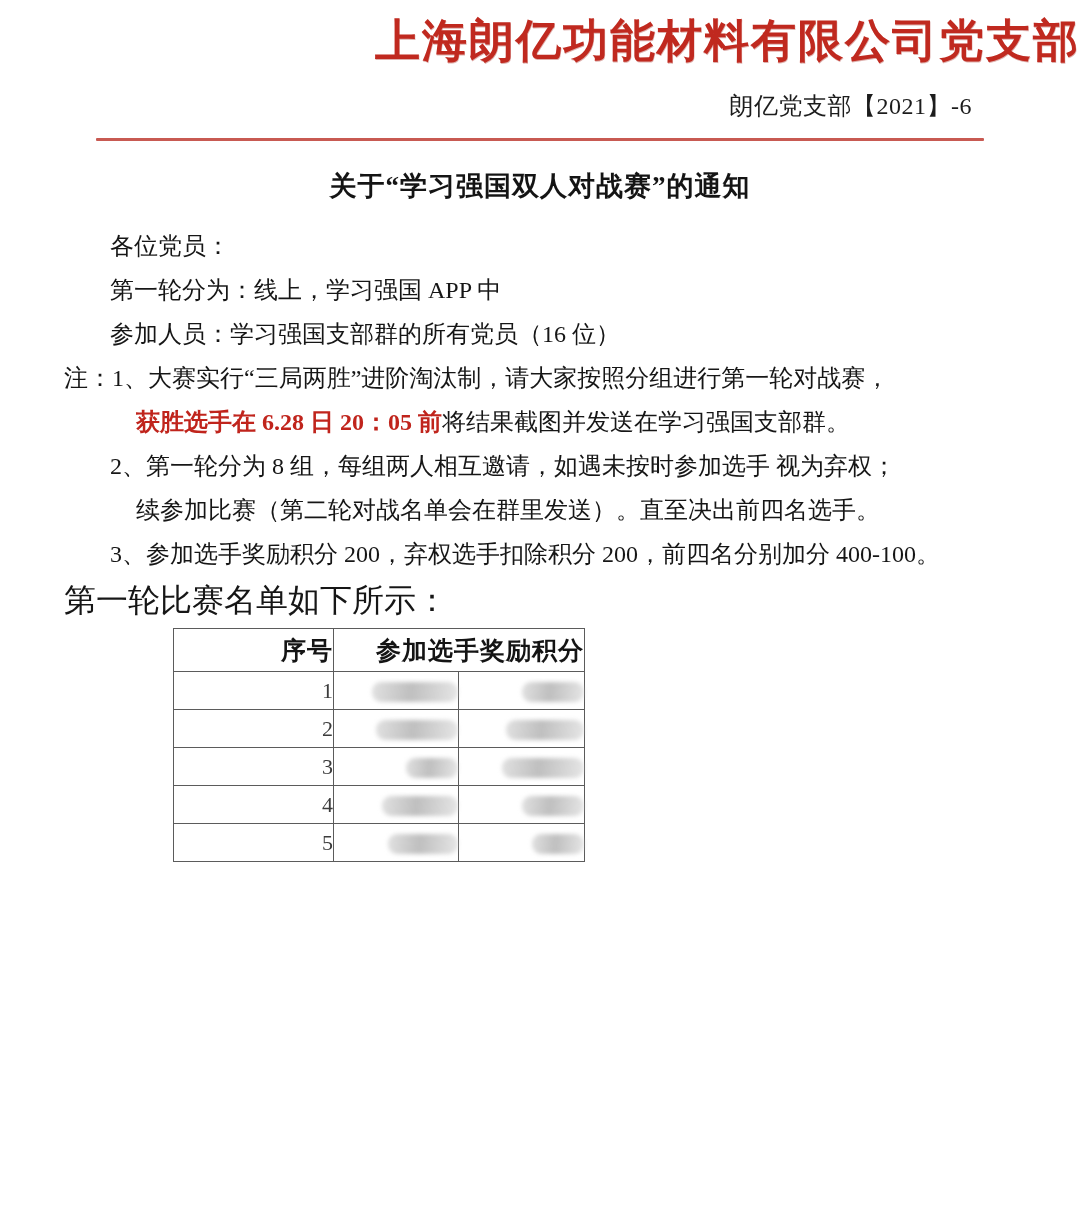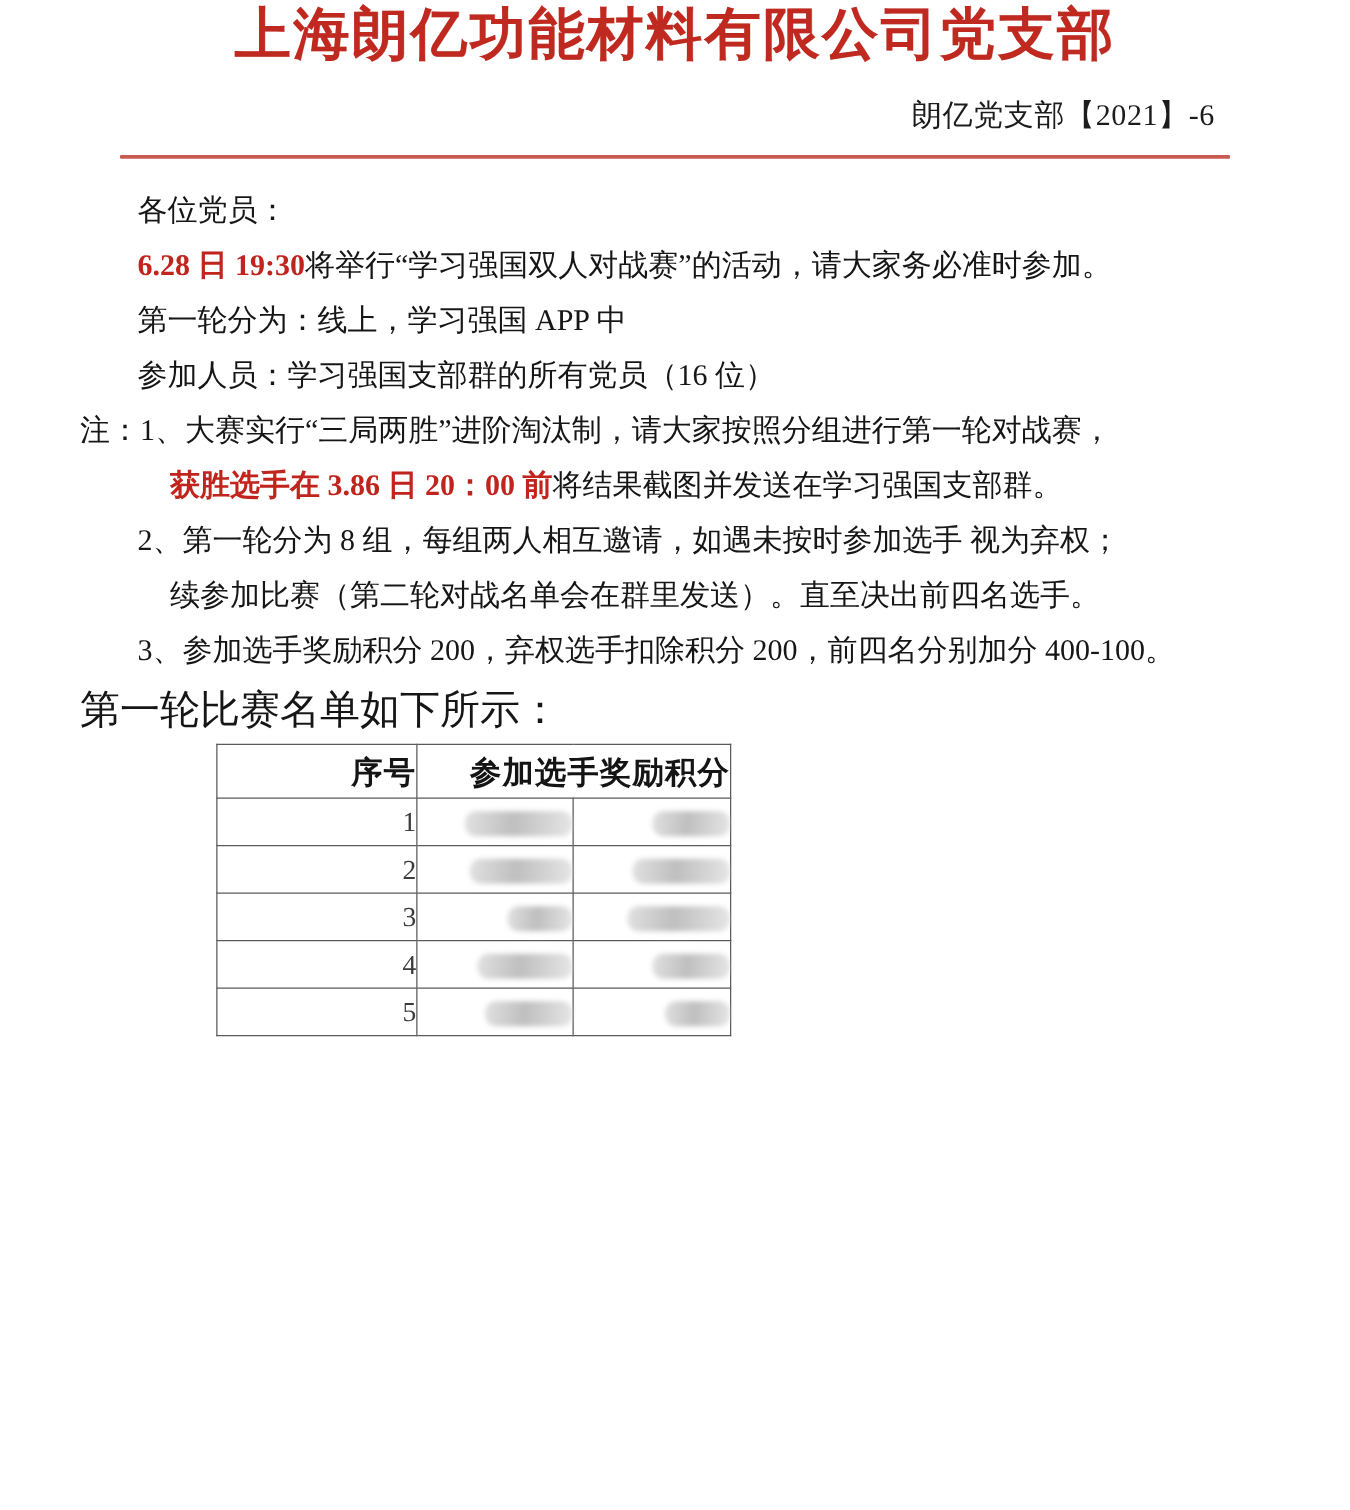--- a/index.html
+++ b/index.html
@@ -14,21 +14,22 @@
   #page {
     position: relative;
     width: 1080px;
     height: 1208px;
     background: #ffffff;
     overflow: hidden;
   }
 
   
   .masthead {
-    text-align: center;
+    text-align: right;
+    padding-top: 14px;
   }
   .masthead-title {
     font-family: "Liberation Serif", "DejaVu Serif", serif;
     font-size: 45px;
     font-weight: 700;
     letter-spacing: 2px;
     color: #c0291f;
     line-height: 1.2;
     text-shadow: 0.5px 0.5px 0 rgba(160,30,20,0.35);
   }
@@ -135,39 +136,37 @@
 <div id="page">
 
   <div class="masthead">
     <div class="masthead-title">上海朗亿功能材料有限公司党支部</div>
   </div>
 
   <div class="doc-number">朗亿党支部【2021】-6</div>
 
   <div class="red-rule"></div>
 
+  <div class="doc-title">关于“学习强国双人对战赛”的通知</div>
 
   <div class="body-block">
 
     <p class="para indent-1">各位党员：</p>
 
-    <p class="para indent-1">
-      <span class="red-bold">6.28 日 19:30</span><span>将举行“学习强国双人对战赛”的活动，请大家务必准时参加。</span>
-    </p>
 
     <p class="para indent-1">第一轮分为：线上，学习强国 APP 中</p>
 
     <p class="para indent-1">参加人员：学习强国支部群的所有党员（16 位）</p>
 
     <p class="para hang">
       <span>注：</span><span>1、大赛实行“三局两胜”进阶淘汰制，请大家按照分组进行第一轮对战赛，</span>
     </p>
 
     <p class="para indent-2">
-      <span class="red-bold">获胜选手在 3.86 日 20：00 前</span><span>将结果截图并发送在学习强国支部群。</span>
+      <span class="red-bold">获胜选手在 6.28 日 20：05 前</span><span>将结果截图并发送在学习强国支部群。</span>
     </p>
 
     <p class="para indent-1">2、第一轮分为 8 组，每组两人相互邀请，如遇未按时参加选手 视为弃权；</p>
 
 
     <p class="para indent-2">续参加比赛（第二轮对战名单会在群里发送）。直至决出前四名选手。</p>
 
     <p class="para indent-1">3、参加选手奖励积分 200，弃权选手扣除积分 200，前四名分别加分 400-100。</p>
 
     <p class="para hang table-intro">第一轮比赛名单如下所示：</p>

